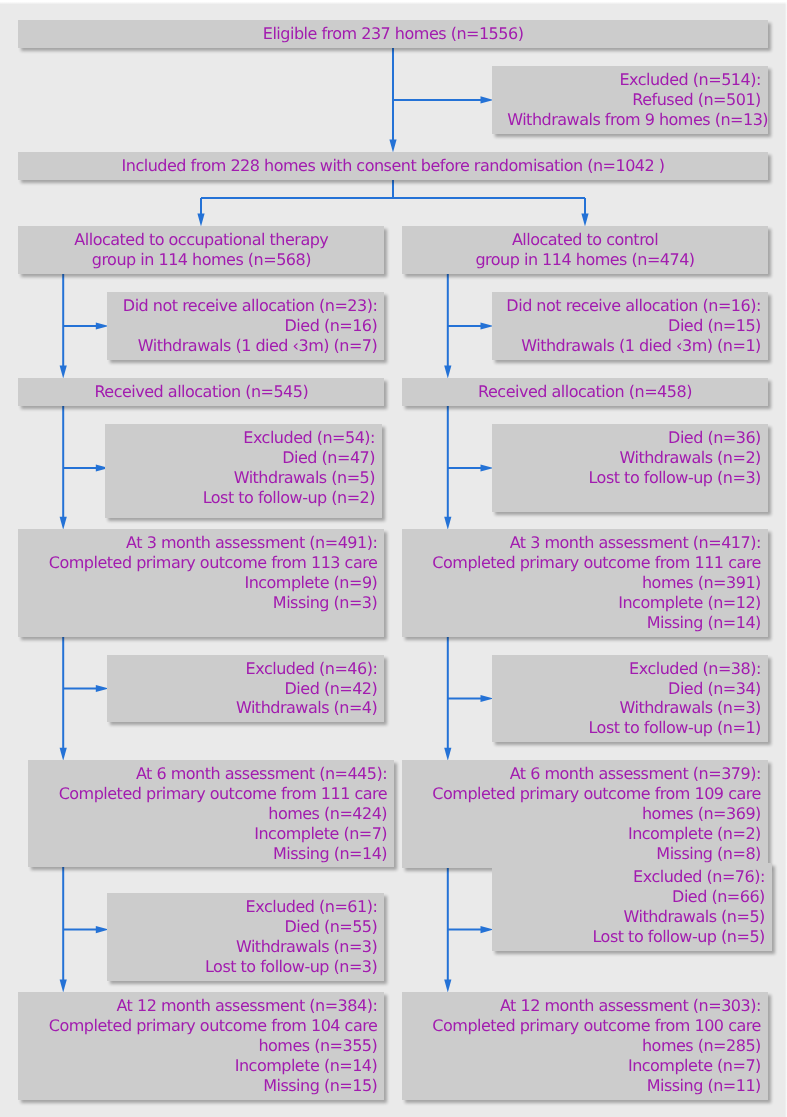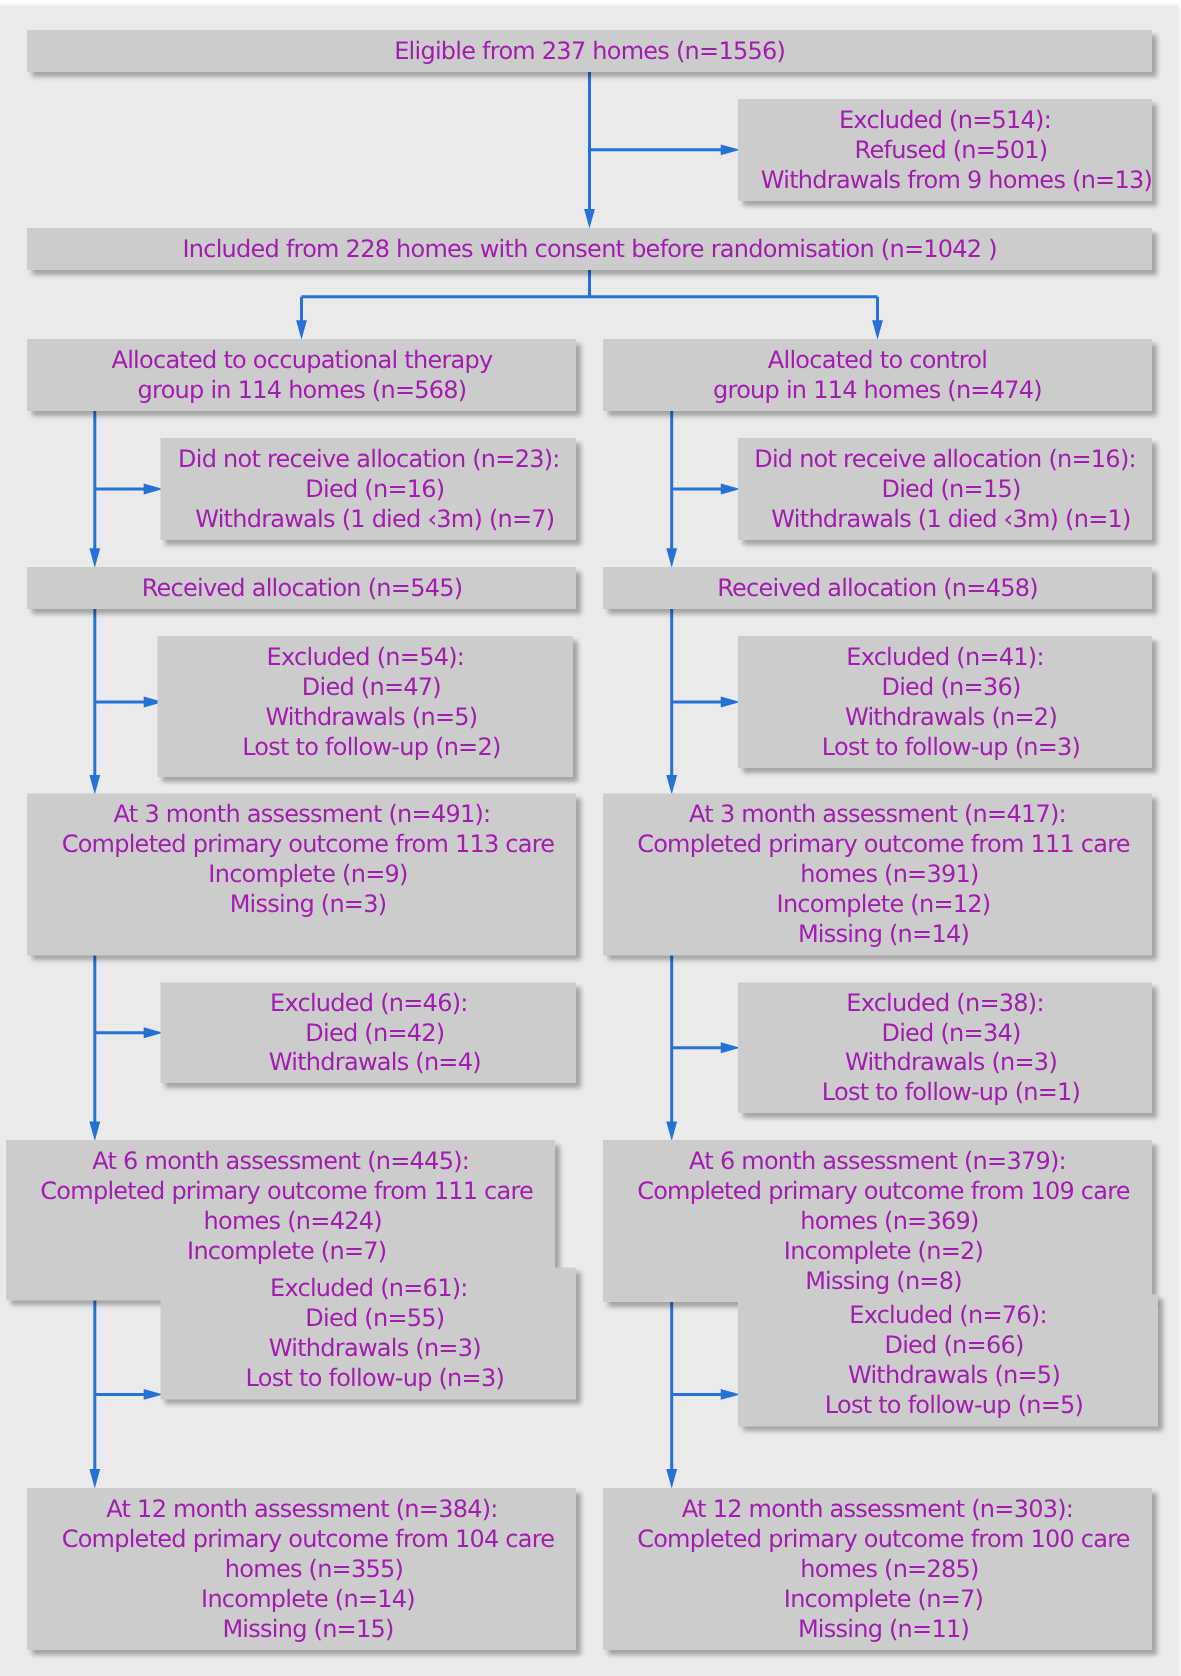--- a/index.html
+++ b/index.html
@@ -4,21 +4,21 @@
 <title>CONSORT flow diagram</title>
 <style>
 html,body{margin:0;padding:0;}
 body{width:787px;height:1117px;background:#eaeaea;overflow:hidden;
      font-family:"DejaVu Sans",sans-serif;-webkit-font-smoothing:antialiased;}
 #stage{position:relative;width:787px;height:1117px;transform:translateZ(0);}
 .box{position:absolute;background:#cccccc;box-sizing:border-box;-webkit-font-smoothing:antialiased;text-rendering:geometricPrecision;
      padding:4.05px 7.2px;color:#a21caf;font-size:16px;letter-spacing:-0.5px;line-height:19.9px;
      box-shadow:3px 3px 3px rgba(0,0,0,.30);}
 .box.center{text-align:center;}
-.box.left{text-align:center;}
+.box.left{text-align:right;}
 .ln{white-space:pre;tab-size:8px;-moz-tab-size:8px;}
 #page-edge-top{position:absolute;left:0;top:0;width:787px;height:5px;pointer-events:none;
      background:linear-gradient(to bottom,#ffffff 0px,#ffffff 1.6px,#eaeaea 4.4px);}
 #page-edge-right{position:absolute;right:0;top:0;width:2.5px;height:1117px;pointer-events:none;
      background:linear-gradient(to right,rgba(255,255,255,0) 0px,#ffffff 2.2px);}
 #arrows{position:absolute;left:0;top:0;width:787px;height:1117px;overflow:visible;}
 #arrows path{fill:none;stroke:#2472d6;stroke-width:2;}
 #arrows path.head{fill:#2472d6;stroke:none;}
 </style>
 </head>
@@ -104,21 +104,20 @@
 <div class="box center" style="left:402px;top:378.1px;width:366px;height:28.00px">
 <div class="ln">Received allocation (n=458)</div>
 </div>
 <div class="box left" style="left:105px;top:424.1px;width:277.2px;height:94px">
 <div class="ln">Excluded (n=54):</div>
 <div class="ln">	Died (n=47)</div>
 <div class="ln">	Withdrawals (n=5)</div>
 <div class="ln">	Lost to follow-up (n=2)</div>
 </div>
 <div class="box left" style="left:492px;top:424.1px;width:276px;height:87.70px">
-<div class="ln">Excluded (n=41):</div>
 <div class="ln">	Died (n=36)</div>
 <div class="ln">	Withdrawals (n=2)</div>
 <div class="ln">	Lost to follow-up (n=3)</div>
 </div>
 <div class="box left" style="left:18.2px;top:529.3px;width:366.3px;height:107.60px">
 <div class="ln">At 3 month assessment (n=491):</div>
 <div class="ln">	Completed primary outcome from 113 care</div>
 <div class="ln">	Incomplete (n=9)</div>
 <div class="ln">	Missing (n=3)</div>
 </div>
@@ -133,35 +132,35 @@
 <div class="ln">Excluded (n=46):</div>
 <div class="ln">	Died (n=42)</div>
 <div class="ln">	Withdrawals (n=4)</div>
 </div>
 <div class="box left" style="left:492px;top:654.6px;width:276px;height:87.70px">
 <div class="ln">Excluded (n=38):</div>
 <div class="ln">	Died (n=34)</div>
 <div class="ln">	Withdrawals (n=3)</div>
 <div class="ln">	Lost to follow-up (n=1)</div>
 </div>
-<div class="box left" style="left:4px;top:760.3px;width:366.3px;height:107px">
+<div class="box left" style="left:28px;top:760.3px;width:366.3px;height:107px">
 <div class="ln">At 6 month assessment (n=445):</div>
 <div class="ln">	Completed primary outcome from 111 care</div>
 <div class="ln">		homes (n=424)</div>
 <div class="ln">	Incomplete (n=7)</div>
 <div class="ln">	Missing (n=14)</div>
 </div>
 <div class="box left" style="left:402px;top:760.3px;width:366px;height:107.60px">
 <div class="ln">At 6 month assessment (n=379):</div>
 <div class="ln">	Completed primary outcome from 109 care</div>
 <div class="ln">		homes (n=369)</div>
 <div class="ln">	Incomplete (n=2)</div>
 <div class="ln">	Missing (n=8)</div>
 </div>
-<div class="box left" style="left:107.3px;top:845px;width:277.2px;height:87.70px">
+<div class="box left" style="left:107.3px;top:893px;width:277.2px;height:87.70px">
 <div class="ln">Excluded (n=61):</div>
 <div class="ln">	Died (n=55)</div>
 <div class="ln">	Withdrawals (n=3)</div>
 <div class="ln">	Lost to follow-up (n=3)</div>
 </div>
 <div class="box left" style="left:492px;top:863px;width:280px;height:87.70px">
 <div class="ln">Excluded (n=76):</div>
 <div class="ln">	Died (n=66)</div>
 <div class="ln">	Withdrawals (n=5)</div>
 <div class="ln">	Lost to follow-up (n=5)</div>

